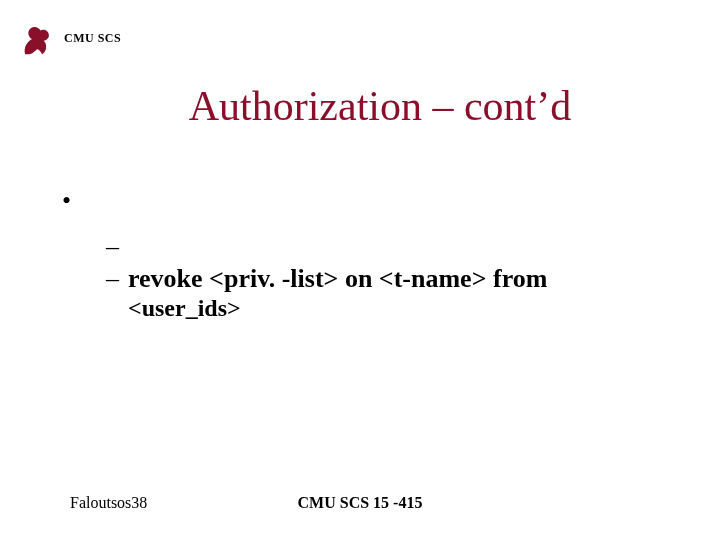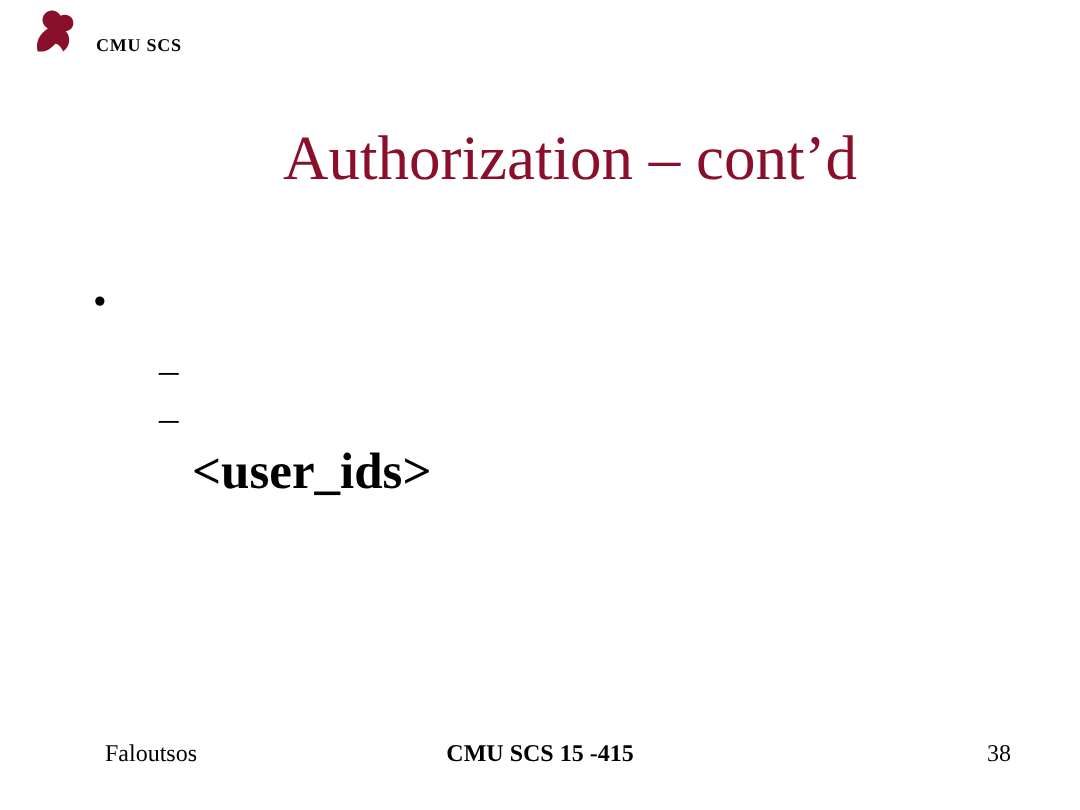--- a/index.html
+++ b/index.html
@@ -5,24 +5,24 @@
     * { margin: 0; padding: 0; box-sizing: border-box; }
     html, body { width: 720px; height: 540px; }
     body {
       font-family: "Times New Roman", Times, serif;
       background: #fff;
       color: #000;
       position: relative;
     }
     .header {
       position: absolute;
-      top: 0;
+      top: 20px;
       left: 20px;
       display: flex;
-      align-items: flex-end;
+      align-items: center;
       gap: 10px;
     }
     .logo {
       width: 34px;
       height: 38px;
       display: flex;
       align-items: center;
       justify-content: center;
     }
     .logo svg { width: 100%; height: 100%; }
@@ -72,32 +72,31 @@
       align-items: flex-start;
       gap: 8px;
     }
     .sub-dash {
       font-weight: normal;
       min-width: 14px;
     }
     .sub-text { display: inline; }
     .sub-continue {
       margin-left: 22px;
-      font-size: 34px;
+      font-size: 24px;
       font-weight: bold;
       line-height: 1.22;
     }
     .footer {
       position: absolute;
       bottom: 28px;
       left: 0;
       width: 100%;
       font-size: 16px;
       display: flex;
-      justify-content: space-between;
       padding: 0 46px 0 70px;
     }
     .footer-center {
       position: absolute;
       left: 50%;
       transform: translateX(-50%);
       font-weight: bold;
     }
   </style>
 </head>
@@ -117,20 +116,21 @@
 <div class="content">
   <div class="bullet-line">
     <span class="bullet-dot">•</span>
   </div>
   <div class="sub-list">
     <div class="sub-line">
       <span class="sub-dash">–</span>
     </div>
     <div class="sub-line">
       <span class="sub-dash">–</span>
+      <span class="sub-text">revoke &lt;priv. -list&gt; on &lt;t-name&gt; from</span>
     </div>
     <div class="sub-continue">&lt;user_ids&gt;</div>
   </div>
 </div>
 
 <div class="footer">
   <span>Faloutsos</span>
   <span class="footer-center">CMU SCS 15 -415</span>
   <span>38</span>
 </div>

